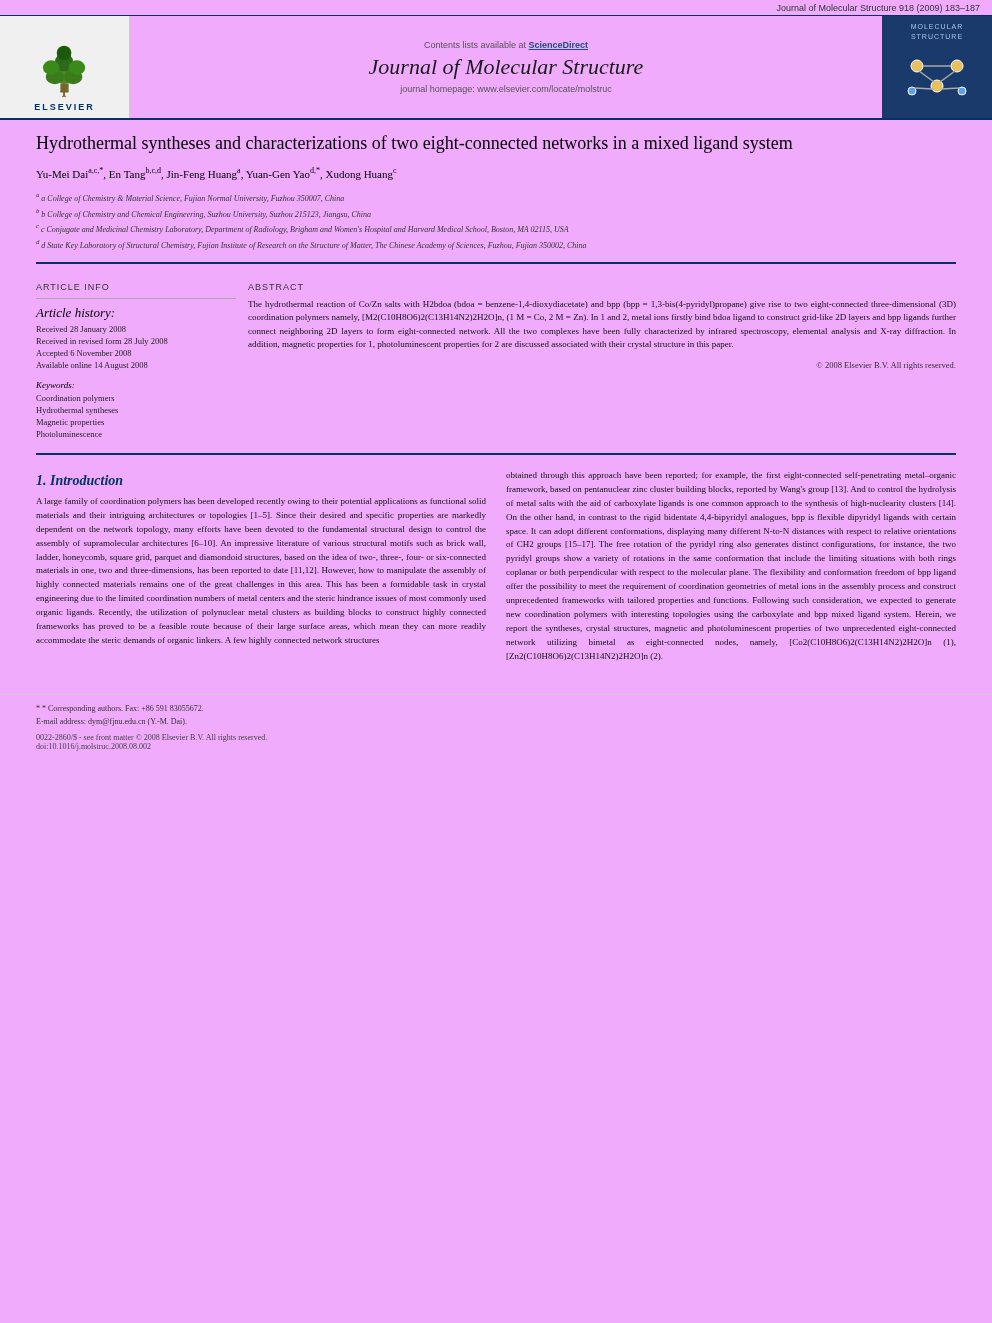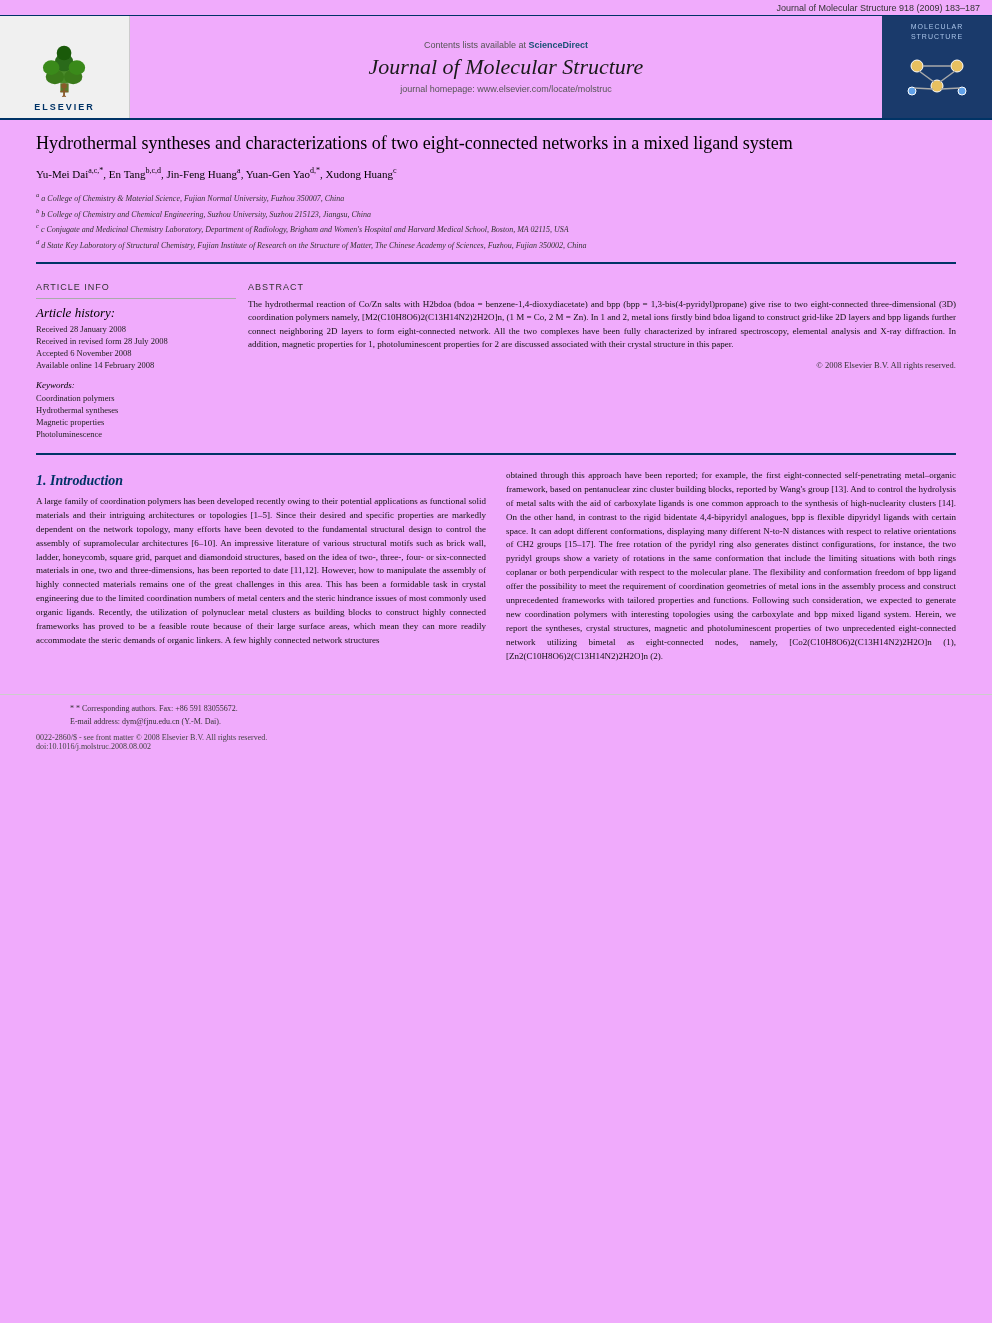--- a/index.html
+++ b/index.html
@@ -53,20 +53,21 @@
     }
     .sciencedirect-line {
       font-size: 9px;
       color: #555;
       margin-bottom: 4px;
       font-family: Arial, sans-serif;
     }
     .sciencedirect-link {
       color: #1a5276;
       font-weight: bold;
+      text-decoration: underline;
     }
     .journal-title {
       font-size: 22px;
       font-family: 'Times New Roman', serif;
       color: #1a1a1a;
       font-style: italic;
       margin-bottom: 4px;
       text-align: center;
     }
     .journal-homepage {
@@ -261,21 +262,20 @@
     .footer {
       padding: 8px 36px 4px 36px;
       border-top: 1px solid #ccc;
       margin-top: 10px;
     }
     .footnote {
       font-size: 8px;
       color: #333;
       margin-bottom: 2px;
       line-height: 1.4;
-      margin-left: 34px;
     }
     .footer-bar {
       font-size: 8px;
       color: #444;
       margin-top: 6px;
     }
 
     
     .decorative-tree svg {
       width: 65px;
@@ -370,21 +370,21 @@
 
     <div class="two-col">
 
       <div class="col-left">
         <div class="section-label">ARTICLE INFO</div>
         <hr class="divider-thin">
         <div class="article-history-title">Article history:</div>
         <div class="history-item">Received 28 January 2008</div>
         <div class="history-item">Received in revised form 28 July 2008</div>
         <div class="history-item">Accepted 6 November 2008</div>
-        <div class="history-item">Available online 14 February 2008</div>
+        <div class="history-item">Available online 14 August 2008</div>
         <div class="keywords-section">
           <div class="keyword-title">Keywords:</div>
           <div class="keyword-item">Coordination polymers</div>
           <div class="keyword-item">Hydrothermal syntheses</div>
           <div class="keyword-item">Magnetic properties</div>
           <div class="keyword-item">Photoluminescence</div>
         </div>
       </div>
 
       <div class="col-right">

